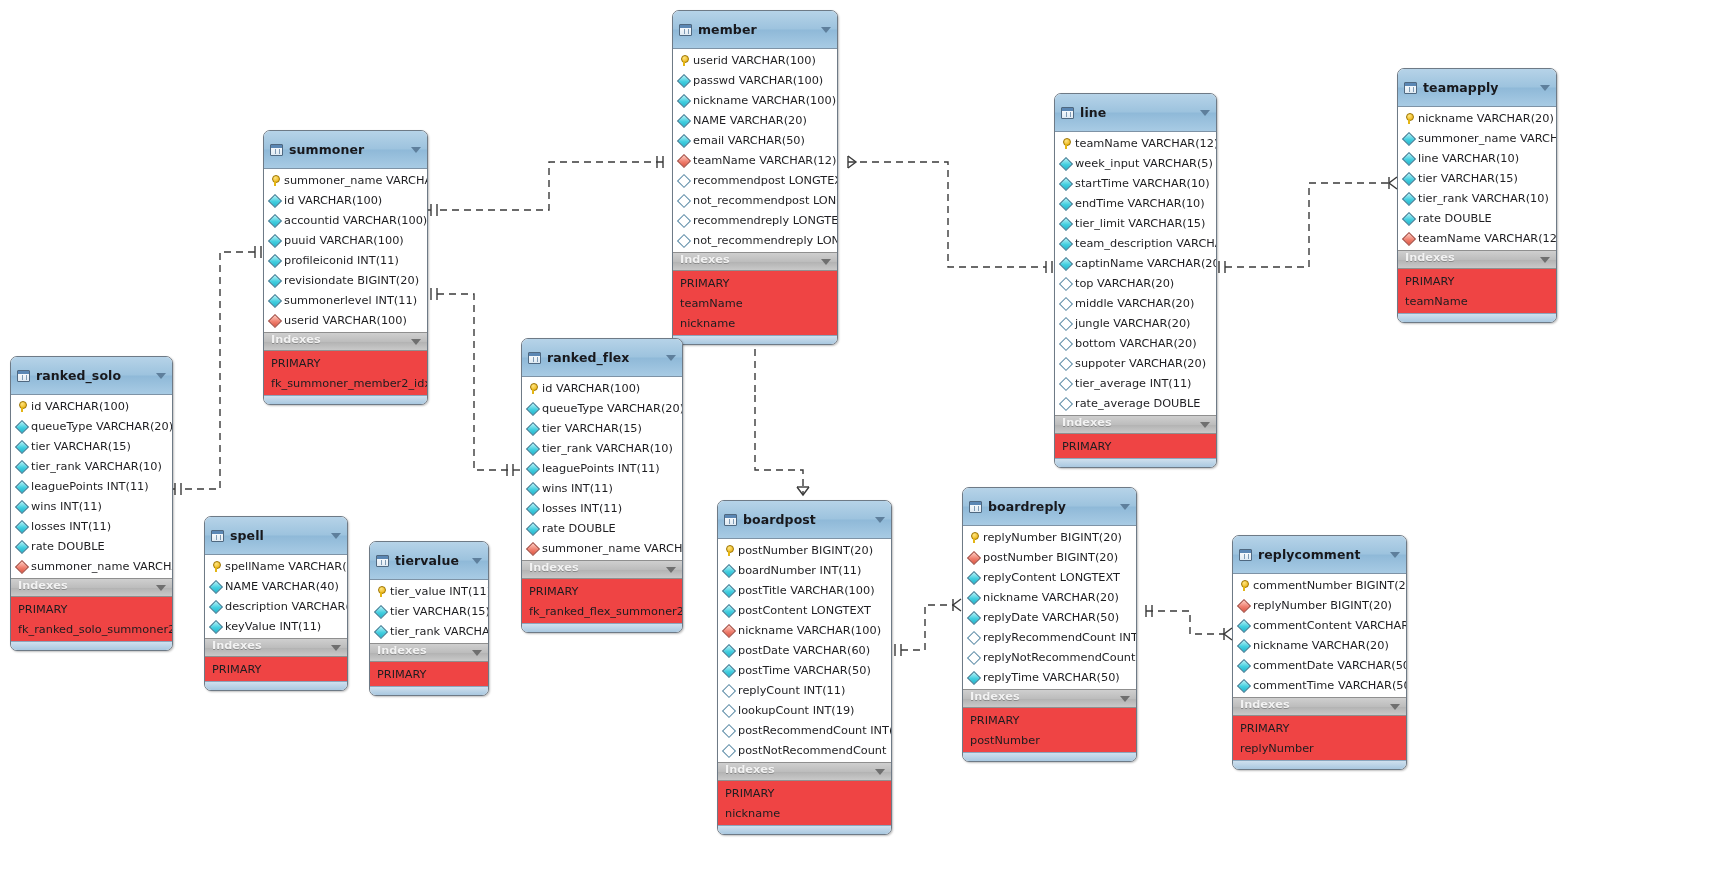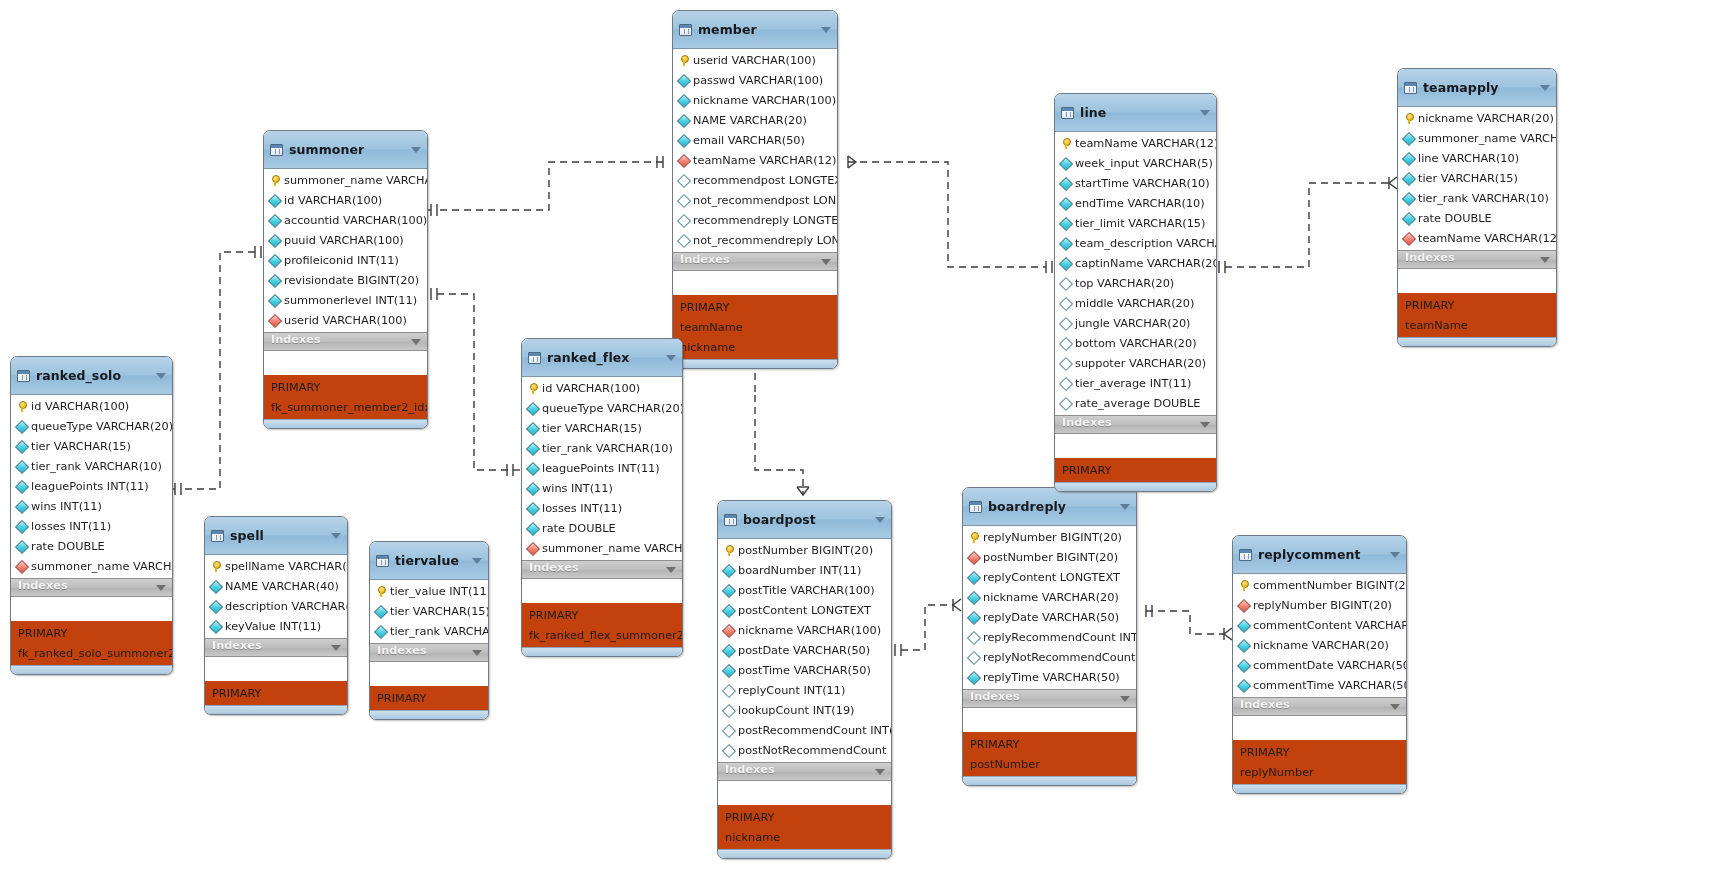--- a/index.html
+++ b/index.html
@@ -113,21 +113,21 @@
     border-bottom: 1px solid #8f8f8f;
     display: flex; align-items: flex-start;
     padding-left: 7px;
     position: relative;
   }
   .idx-hdr .lbl {
     font-size: 11.3px; font-weight: bold; color: #f2f2f2;
     text-shadow: 0 1px 0 rgba(0,0,0,0.25);
   }
   .idx-hdr .caret { border-top-color: #6f6f6f; }
-  .idx-list { padding: 2px 0 2px 0; background: #c2410c; margin-top: 24px; }
+  .idx-list { padding: 2px 0 2px 0; background: #ef4444; }
   .idx { height: 20px; display: flex; align-items: center; padding-left: 7px;
          font-size: 11.3px; color: #1d1d20; white-space: nowrap; }
   .foot {
     height: 9px;
     background: linear-gradient(to bottom, #cfe0ee, #a9c8e0);
     border-top: 1px solid #8ba6bd;
   }
 </style>
 </head>
 <body>
@@ -530,21 +530,21 @@
           <div class="col">
             <span class="gl dia"></span>
             <span class="nm">postContent LONGTEXT</span>
           </div>
           <div class="col">
             <span class="gl dia dia-fk"></span>
             <span class="nm">nickname VARCHAR(100)</span>
           </div>
           <div class="col">
             <span class="gl dia"></span>
-            <span class="nm">postDate VARCHAR(50)</span>
+            <span class="nm">postDate VARCHAR(60)</span>
           </div>
           <div class="col">
             <span class="gl dia"></span>
             <span class="nm">postTime VARCHAR(50)</span>
           </div>
           <div class="col">
             <span class="gl dia dia-null"></span>
             <span class="nm">replyCount INT(11)</span>
           </div>
           <div class="col">

